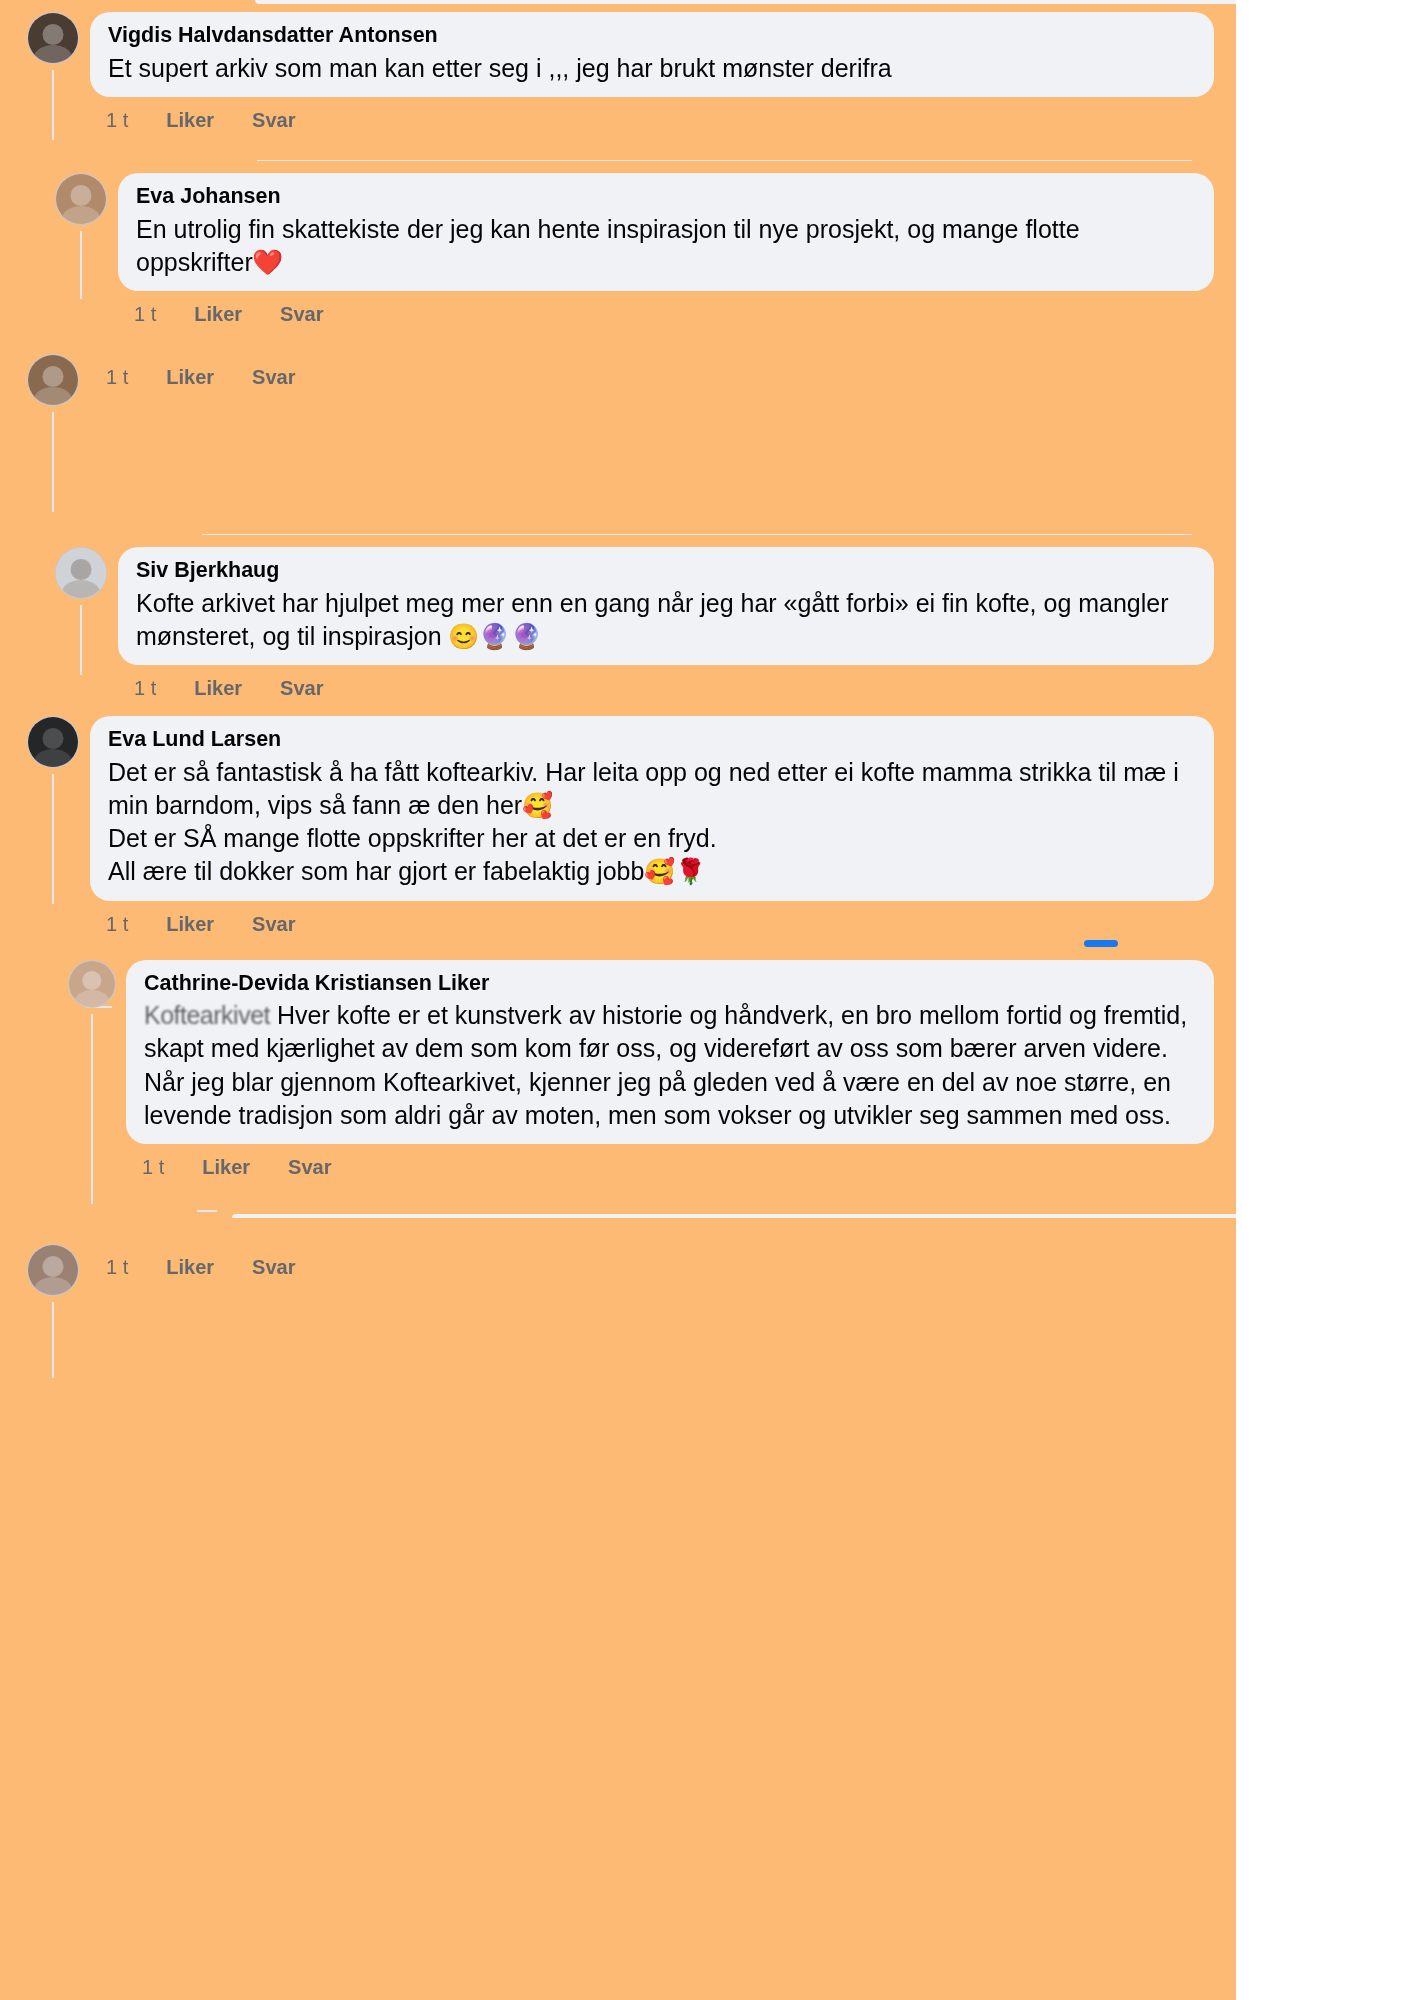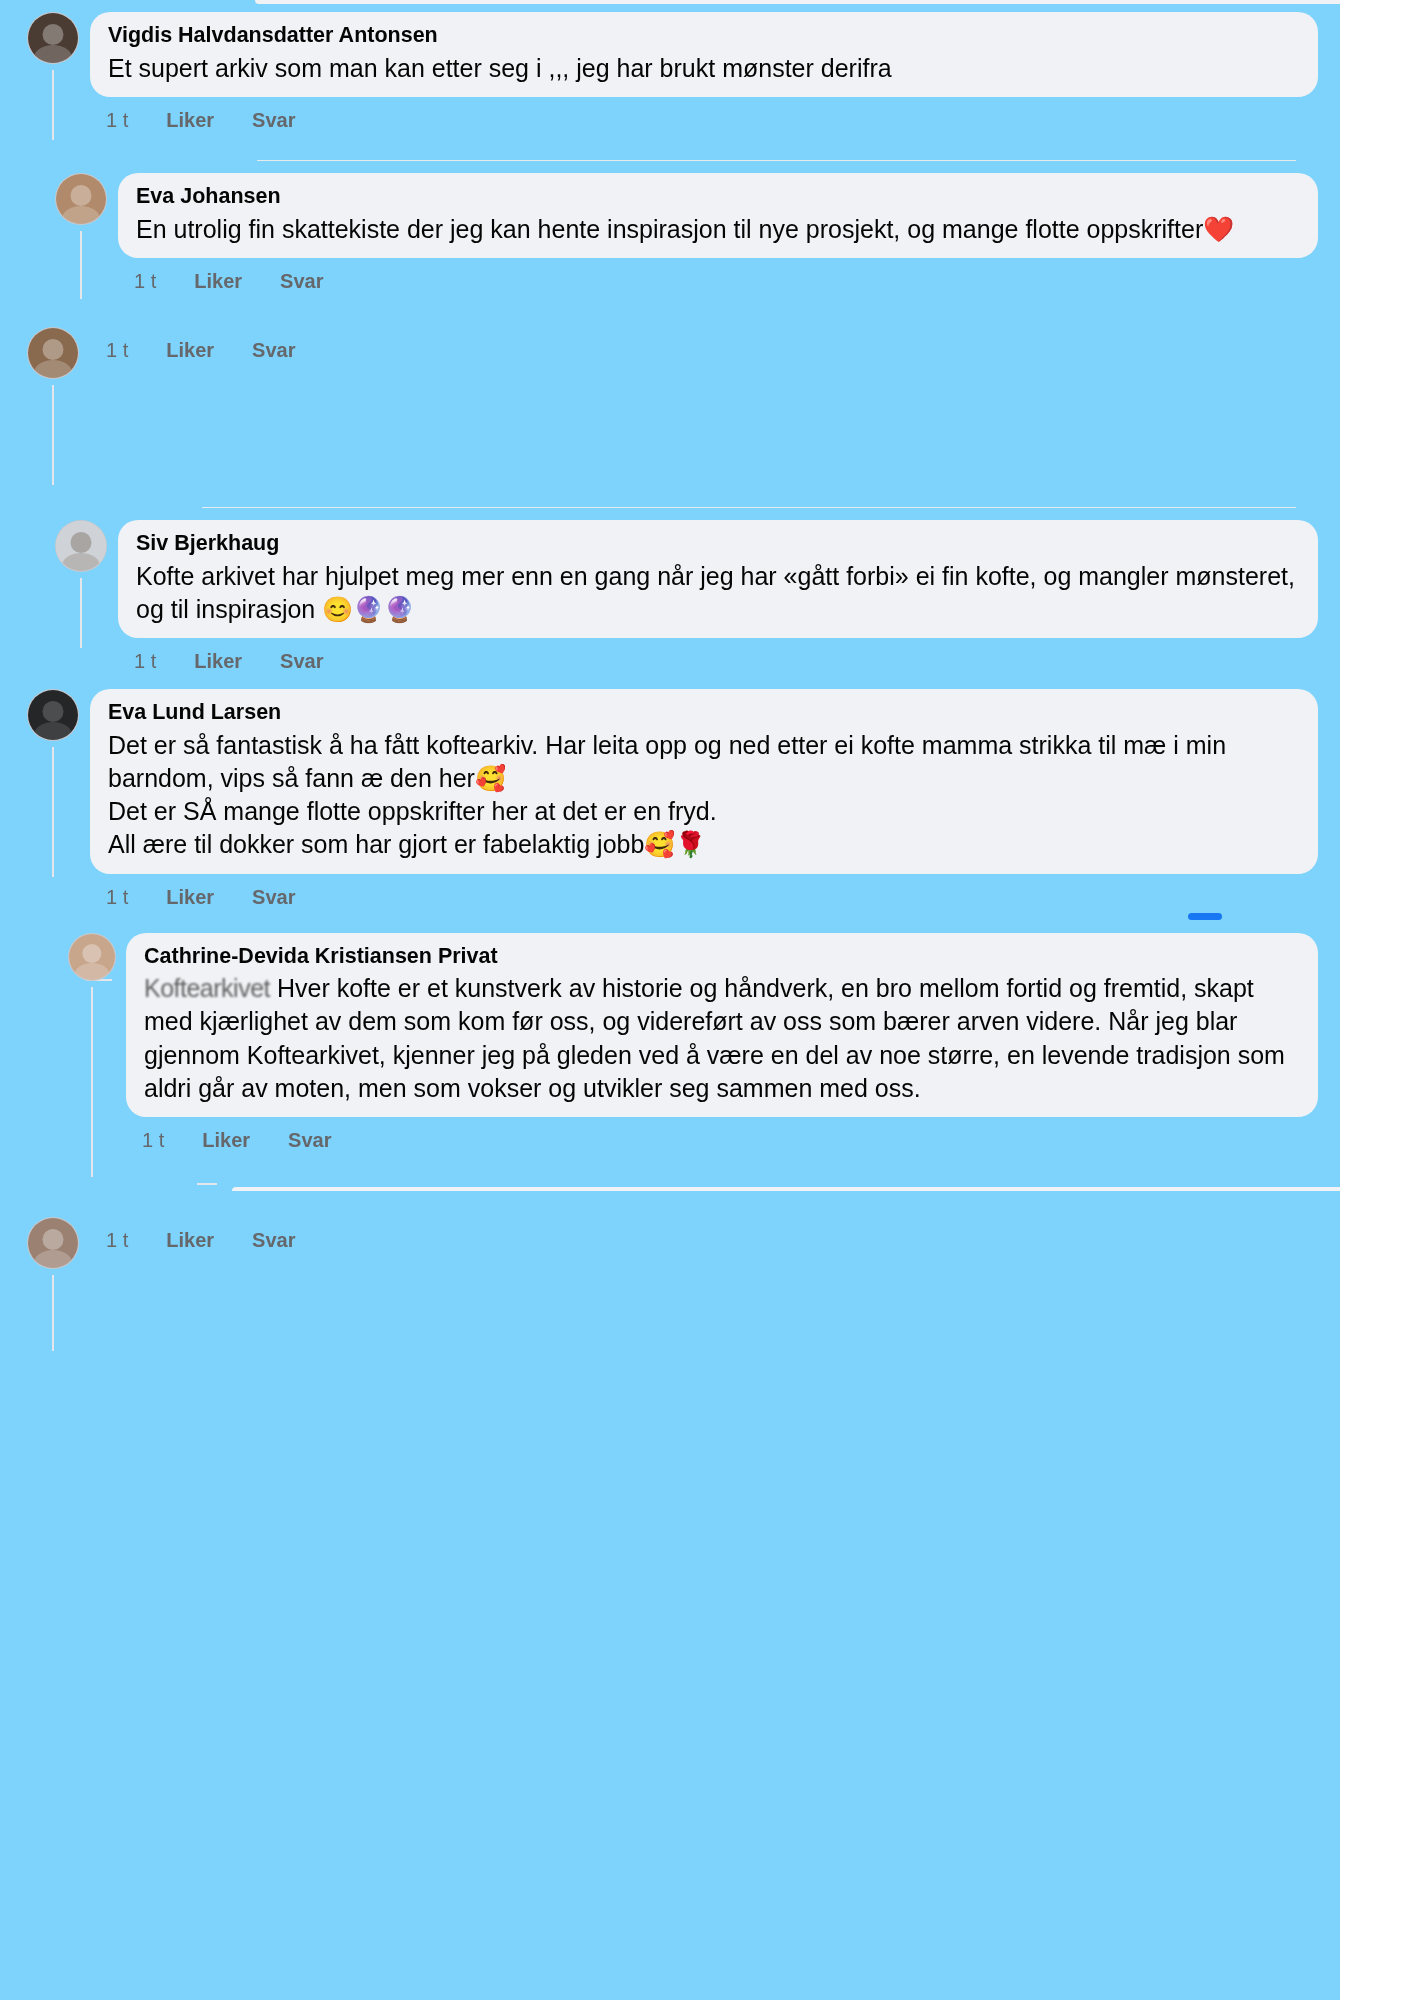--- a/index.html
+++ b/index.html
@@ -4,23 +4,23 @@
 <style>
   * { box-sizing: border-box; }
   html, body {
     margin: 0;
     padding: 0;
     background: #ffffff;
     font-family: "Liberation Sans", sans-serif;
   }
   #page {
     position: relative;
-    width: 1340px;
+    width: 1236px;
     min-height: 2000px;
-    background: #7dd3fc;
+    background: #fdba74;
     overflow: hidden;
   }
   .comment-list {
     padding: 0 22px 0 22px;
   }
   .comment {
     position: relative;
     display: flex;
     align-items: flex-start;
     padding-top: 0;
@@ -286,21 +286,21 @@
       <div class="avatar-col" style="padding-left:18px;">
         <div class="avatar" style="width:48px;height:48px;">
           <div class="a-bg" style="background:#c7a68c;"></div>
           <div class="a-head"></div>
             <div class="a-body"></div>
         </div>
         <div class="thread-line" style="min-height:190px;"></div>
       </div>
       <div class="body-col" style="padding-left:12px;">
         <div class="bubble wide" style="max-width:1200px;">
-          <div class="author">Cathrine-Devida Kristiansen Privat</div>
+          <div class="author">Cathrine-Devida Kristiansen Liker</div>
           <div class="text"><span class="obfuscated">Koftearkivet</span><span> Hver kofte er et kunstverk av historie og håndverk, en bro mellom fortid og fremtid, skapt med kjærlighet av dem som kom før oss, og videreført av oss som bærer arven videre. Når jeg blar gjennom Koftearkivet, kjenner jeg på gleden ved å være en del av noe større, en levende tradisjon som aldri går av moten, men som vokser og utvikler seg sammen med oss.</span></div>
         </div>
         <div class="meta">
           <span class="time">1 t</span>
           <span class="act">Liker</span>
           <span class="act">Svar</span>
         </div>
       </div>
     </div>
 

